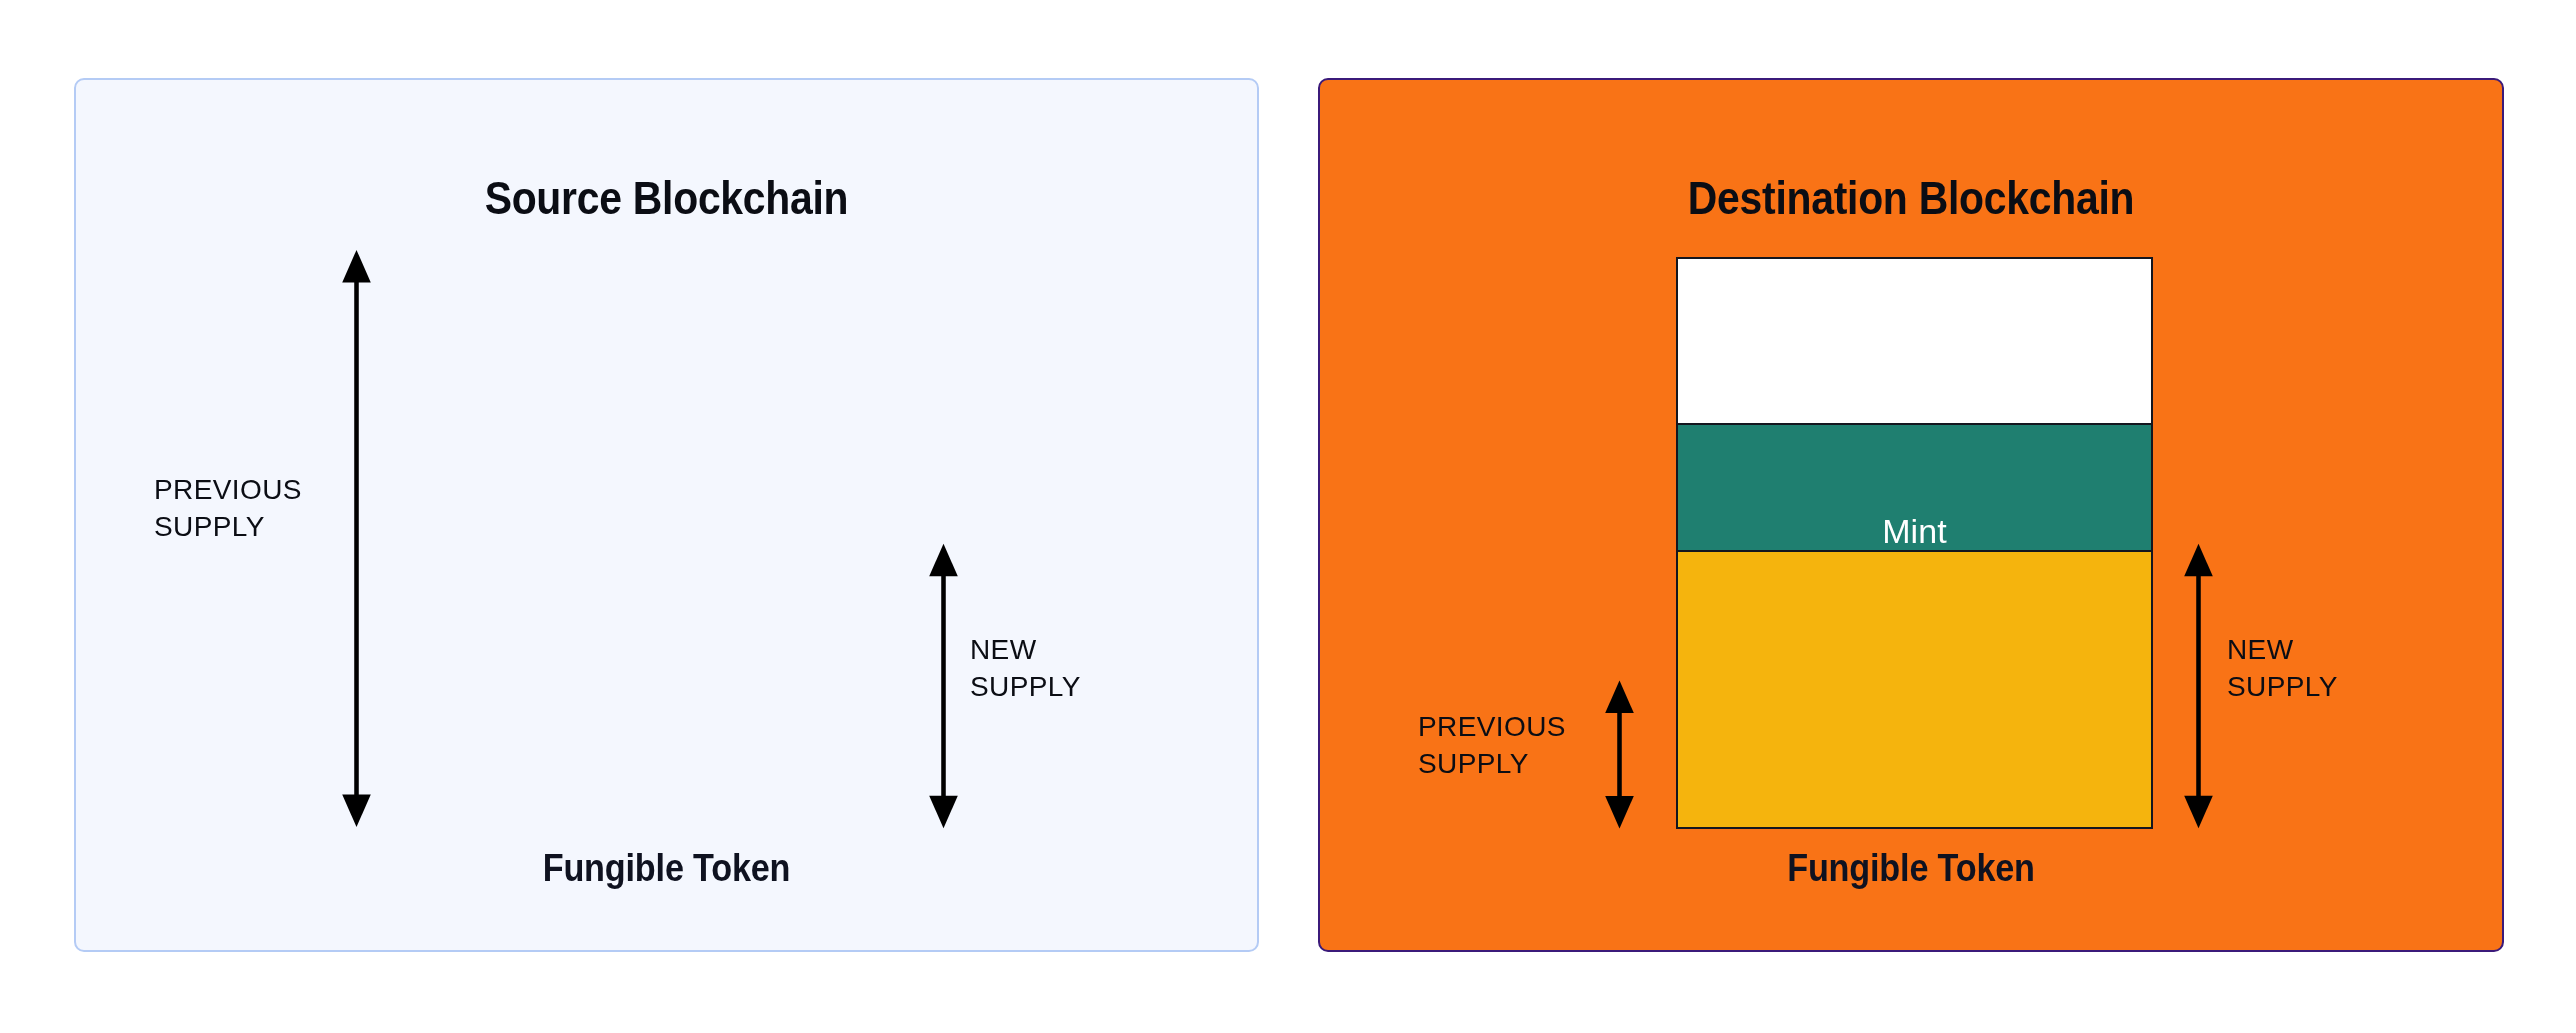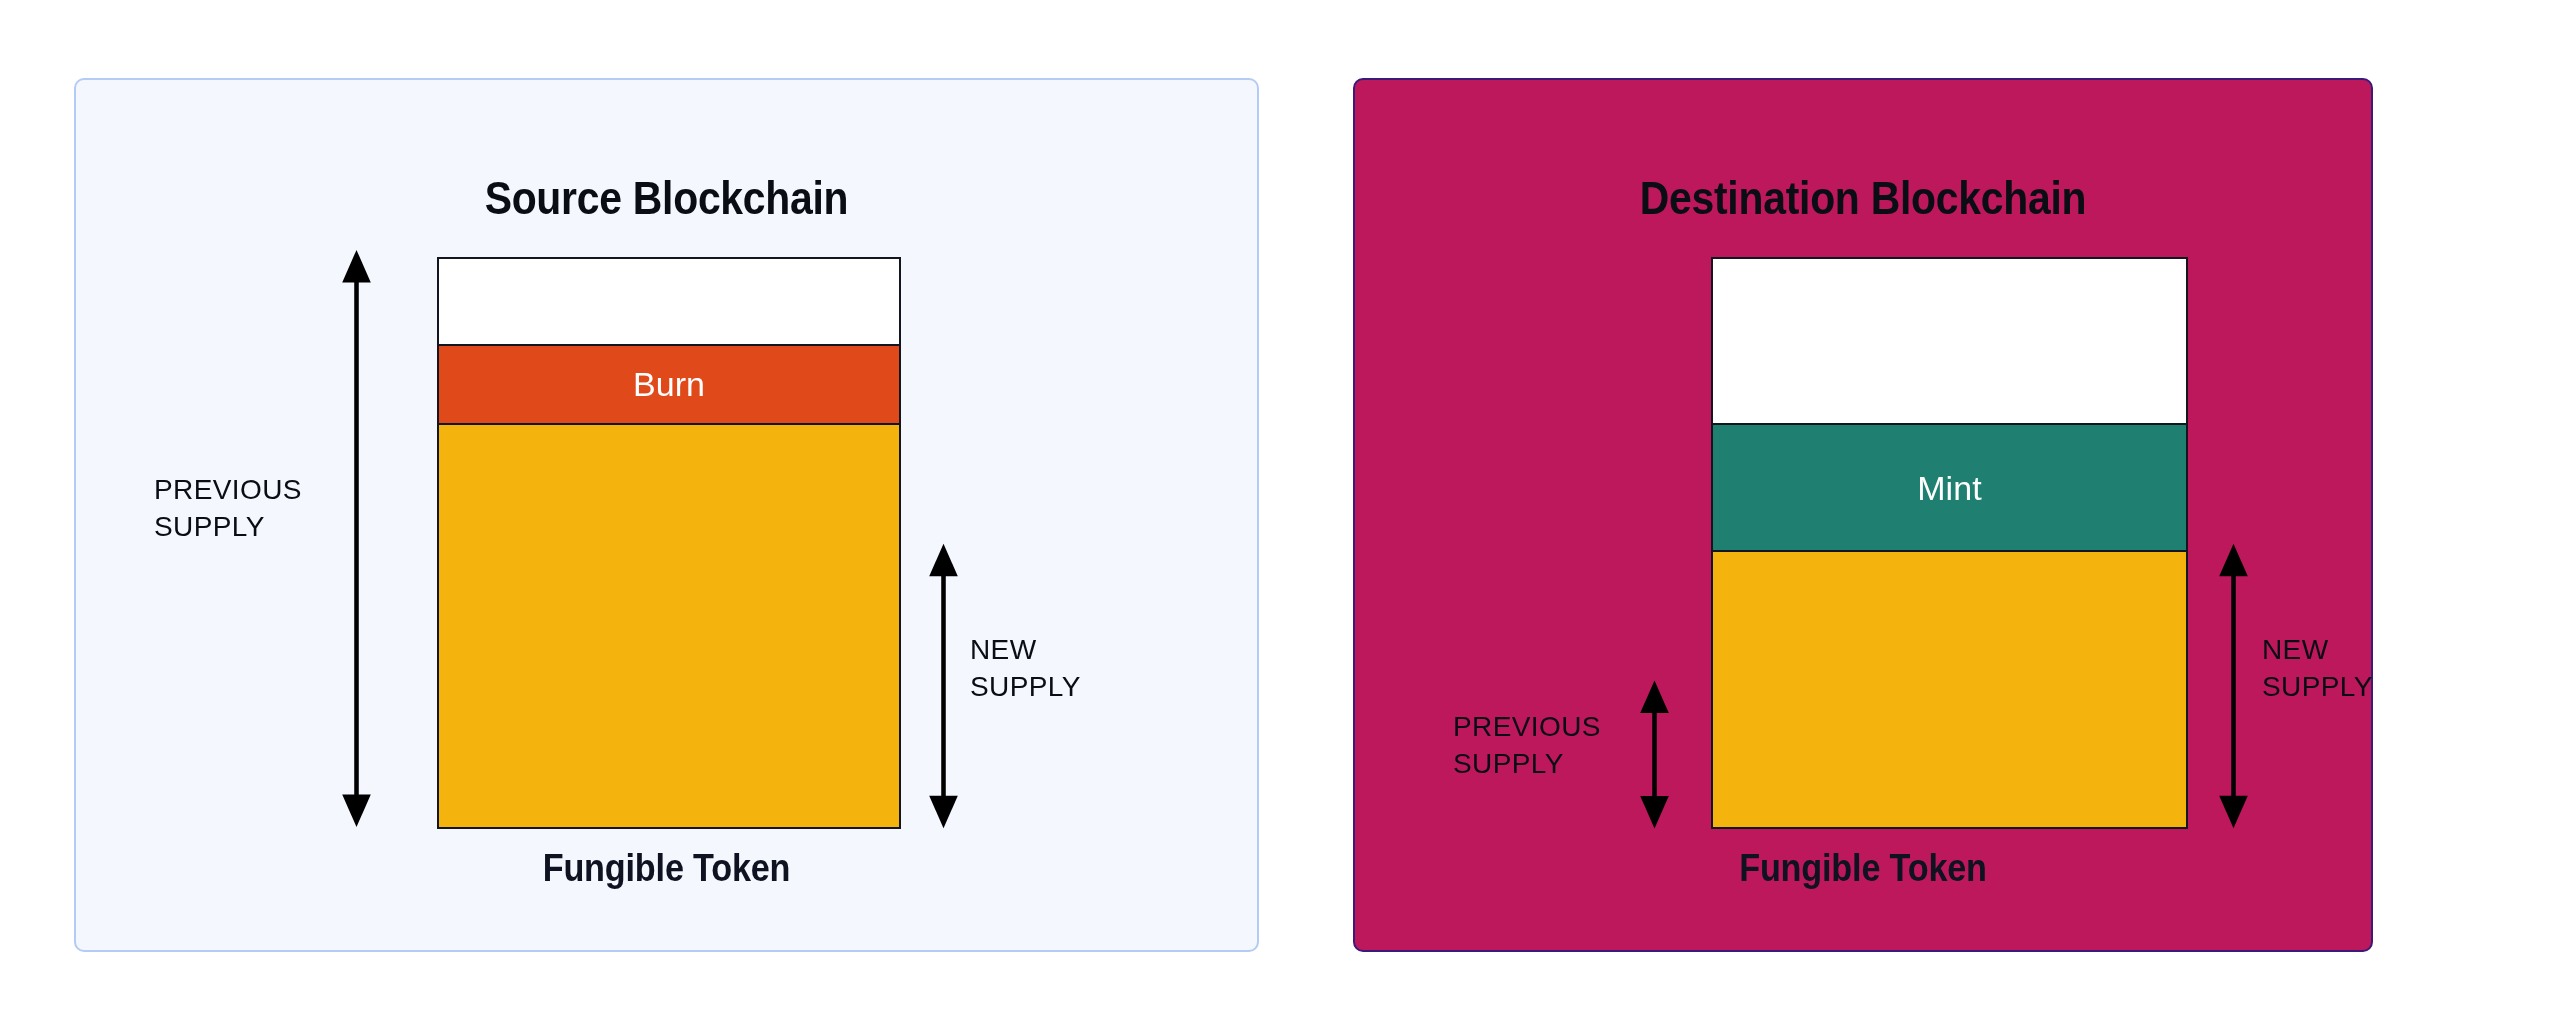--- a/index.html
+++ b/index.html
@@ -34,25 +34,24 @@
     left: 74px;
     top: 78px;
     width: 1185px;
     height: 874px;
     background: #f4f7fe;
     border: 2px solid #b4cbf5;
   }
   .panel-destination {
     left: 1318px;
     top: 78px;
-    width: 1020px;
+    width: 1186px;
     height: 874px;
-    background: #be185d;
+    background: #f97316;
     border: 2.6px solid #3b1a7a;
-    margin-left: 35px;
   }
 
   
   .panel-title {
     position: absolute;
     left: 0;
     width: 100%;
     text-align: center;
     font-family: "Liberation Sans Narrow", "Liberation Sans", sans-serif;
     font-weight: 700;
@@ -139,27 +138,20 @@
 </style>
 </head>
 <body>
 
 <div class="canvas">
 
   <div class="panel panel-source">
 
     <div class="panel-title">Source Blockchain</div>
 
-    <div class="bar bar-source">
-      <div class="seg" style="top:0px; height:91px; background:#ffffff;"></div>
-      <div class="seg" style="top:89px; height:81px; background:#e0491a;">
-        <span class="seg-label">Burn</span>
-      </div>
-      <div class="seg" style="top:168px; height:406px; background:#f5b40d;"></div>
-    </div>
 
     <div class="measure" style="left:261px; top:165px;">
       <svg width="39" height="587" viewBox="0 0 60 900" aria-hidden="true">
         <polygon points="30,6 8,56 52,56" fill="#000000"></polygon>
         <rect x="26.5" y="52" width="7" height="796" fill="#000000"></rect>
         <polygon points="30,894 8,844 52,844" fill="#000000"></polygon>
       </svg>
     </div>
     <div class="measure-label" style="left:78px; top:391px; width:176px;">PREVIOUS
 SUPPLY</div>
@@ -176,21 +168,21 @@
 
     <div class="panel-caption">Fungible Token</div>
   </div>
 
   <div class="panel panel-destination">
 
     <div class="panel-title">Destination Blockchain</div>
 
     <div class="bar bar-destination">
       <div class="seg" style="top:0px; height:170px; background:#ffffff;"></div>
-      <div class="seg" style="top:168px; height:130px; background:#1f7f70;">
+      <div class="seg" style="top:168px; height:130px; background:#1f7f70;align-items:flex-end;">
         <span class="seg-label">Mint</span>
       </div>
       <div class="seg" style="top:295px; height:279px; background:#f5b40d;"></div>
     </div>
 
     <div class="measure" style="left:280px; top:596px;">
       <svg width="39" height="157" viewBox="0 0 60 240" aria-hidden="true">
         <polygon points="30,6 8,56 52,56" fill="#000000"></polygon>
         <rect x="26.5" y="52" width="7" height="136" fill="#000000"></rect>
         <polygon points="30,234 8,184 52,184" fill="#000000"></polygon>

